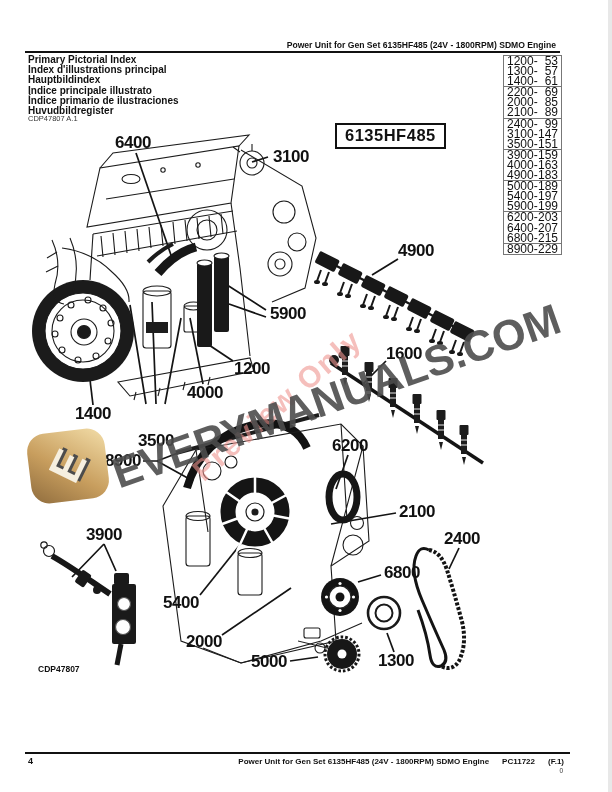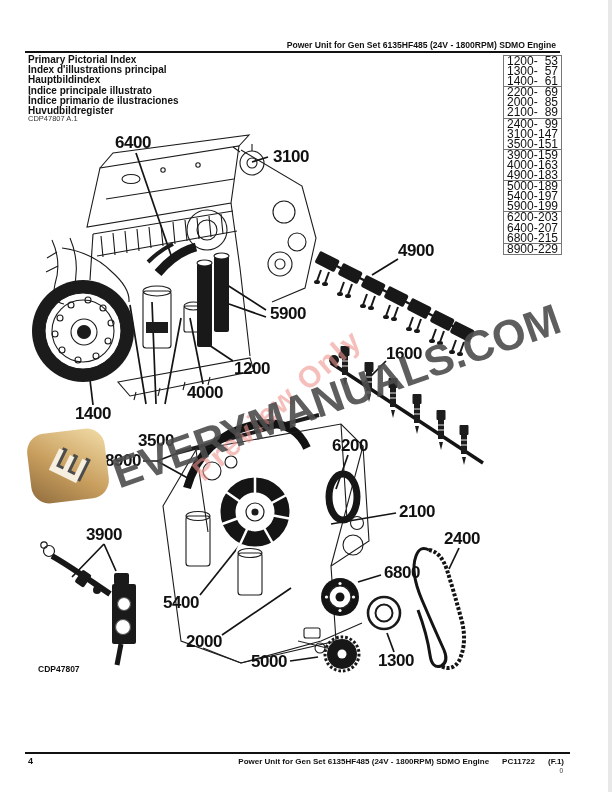--- a/index.html
+++ b/index.html
@@ -143,20 +143,21 @@
         </div>
     </div>
     <div class="idx-group">
       <div class="trow">
           <span>8900-</span>
           <span>229</span>
         </div>
     </div>
   </div>
 
+  <div class="abs model-box">6135HF485</div>
 
   <svg class="abs art" width="612" height="792" viewBox="0 0 612 792">
 
     <g stroke="#141414" stroke-width="1.7" fill="none">
       <path d="M136,153 L172,258"></path>
       <path d="M268,157 L252,162"></path>
       <path d="M93,405 L88,363"></path>
       <path d="M146,404 L130,305 M156,404 L152,302 M165,404 L181,318"></path>
       <path d="M203,384 L190,318"></path>
       <path d="M233,361 L203,341"></path>

